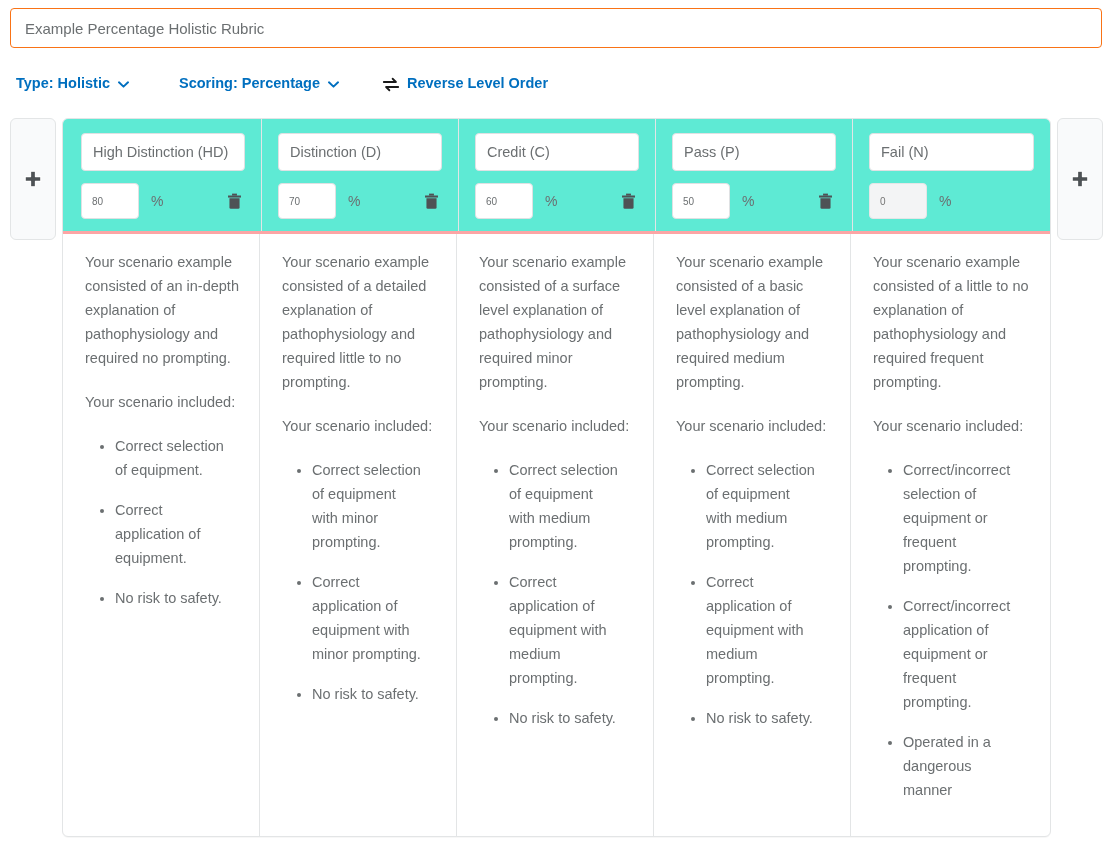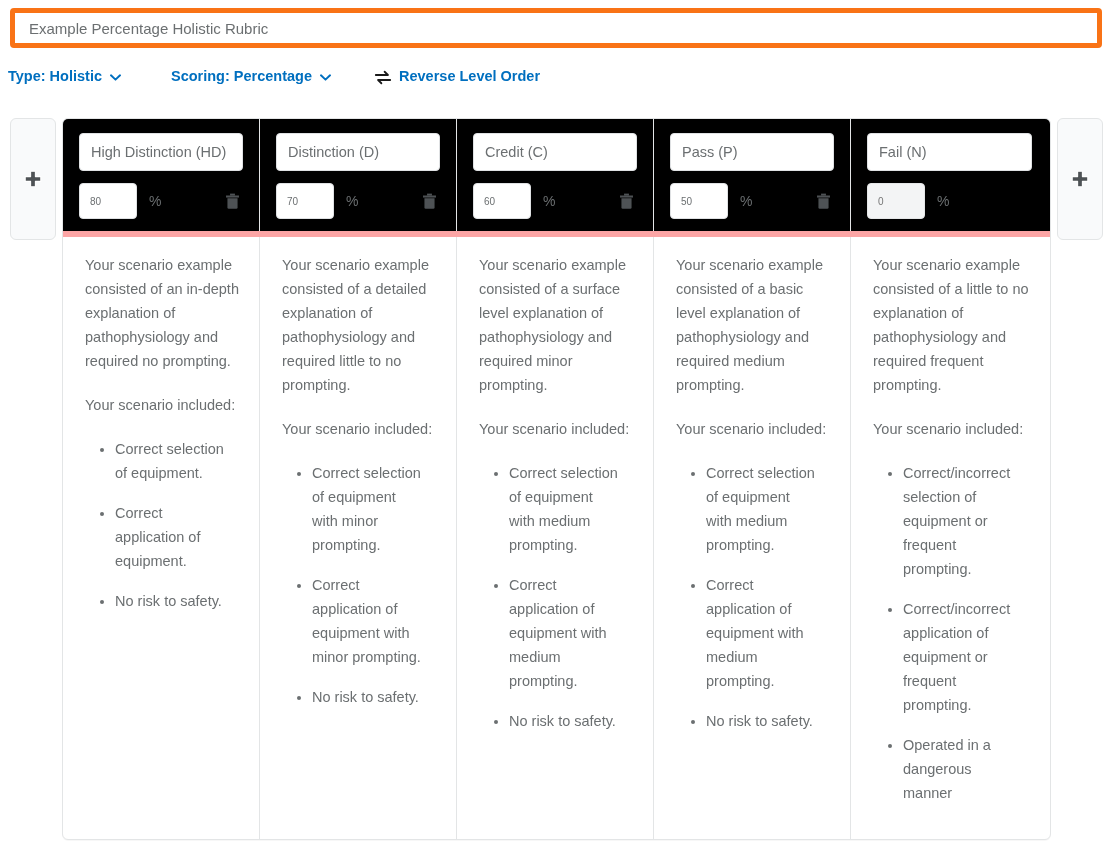--- a/index.html
+++ b/index.html
@@ -16,36 +16,36 @@
   }
 
   
   .title-wrap {
     padding: 8px 10px 0 10px;
   }
   .title-input {
     box-sizing: border-box;
     width: 1092px;
     height: 40px;
-    border: 5px solid #f97316;
+    border: 1px solid #f97316;
     border-radius: 4px;
     background: #ffffff;
     padding: 0 14px;
     font-family: "Liberation Sans", sans-serif;
     font-size: 15px;
     color: #6b6f71;
     outline: none;
   }
   .title-input::placeholder { color: #9b9fa1; }
 
   
   .toolbar {
     display: flex;
-    align-items: flex-start;
-    padding: 20px 0 0 8px;
+    align-items: center;
+    padding: 20px 0 0 16px;
     height: 30px;
   }
   .tool-btn {
     display: inline-flex;
     align-items: center;
     gap: 7px;
     color: #006fbf;
     font-size: 14.5px;
     font-weight: bold;
     cursor: pointer;
@@ -104,22 +104,23 @@
     box-sizing: border-box;
     border: 1px solid #e3e5e6;
     border-radius: 6px;
     background: #ffffff;
     overflow: hidden;
     box-shadow: 0 1px 0 rgba(0,0,0,0.03);
   }
 
   .head-row {
     display: flex;
-    background: #000000;
-    border-bottom: 6px solid #fca5a5;
+    background: #5eead4;
+    border-bottom: 3px solid #fca5a5;
+    justify-content: flex-end;
   }
   .head-cell {
     box-sizing: border-box;
     width: 197px;
     flex: 0 0 197px;
     padding: 14px 16px 12px 16px;
     border-right: 1px solid #e3e5e6;
   }
   .head-cell:last-child { border-right: none; }
 

